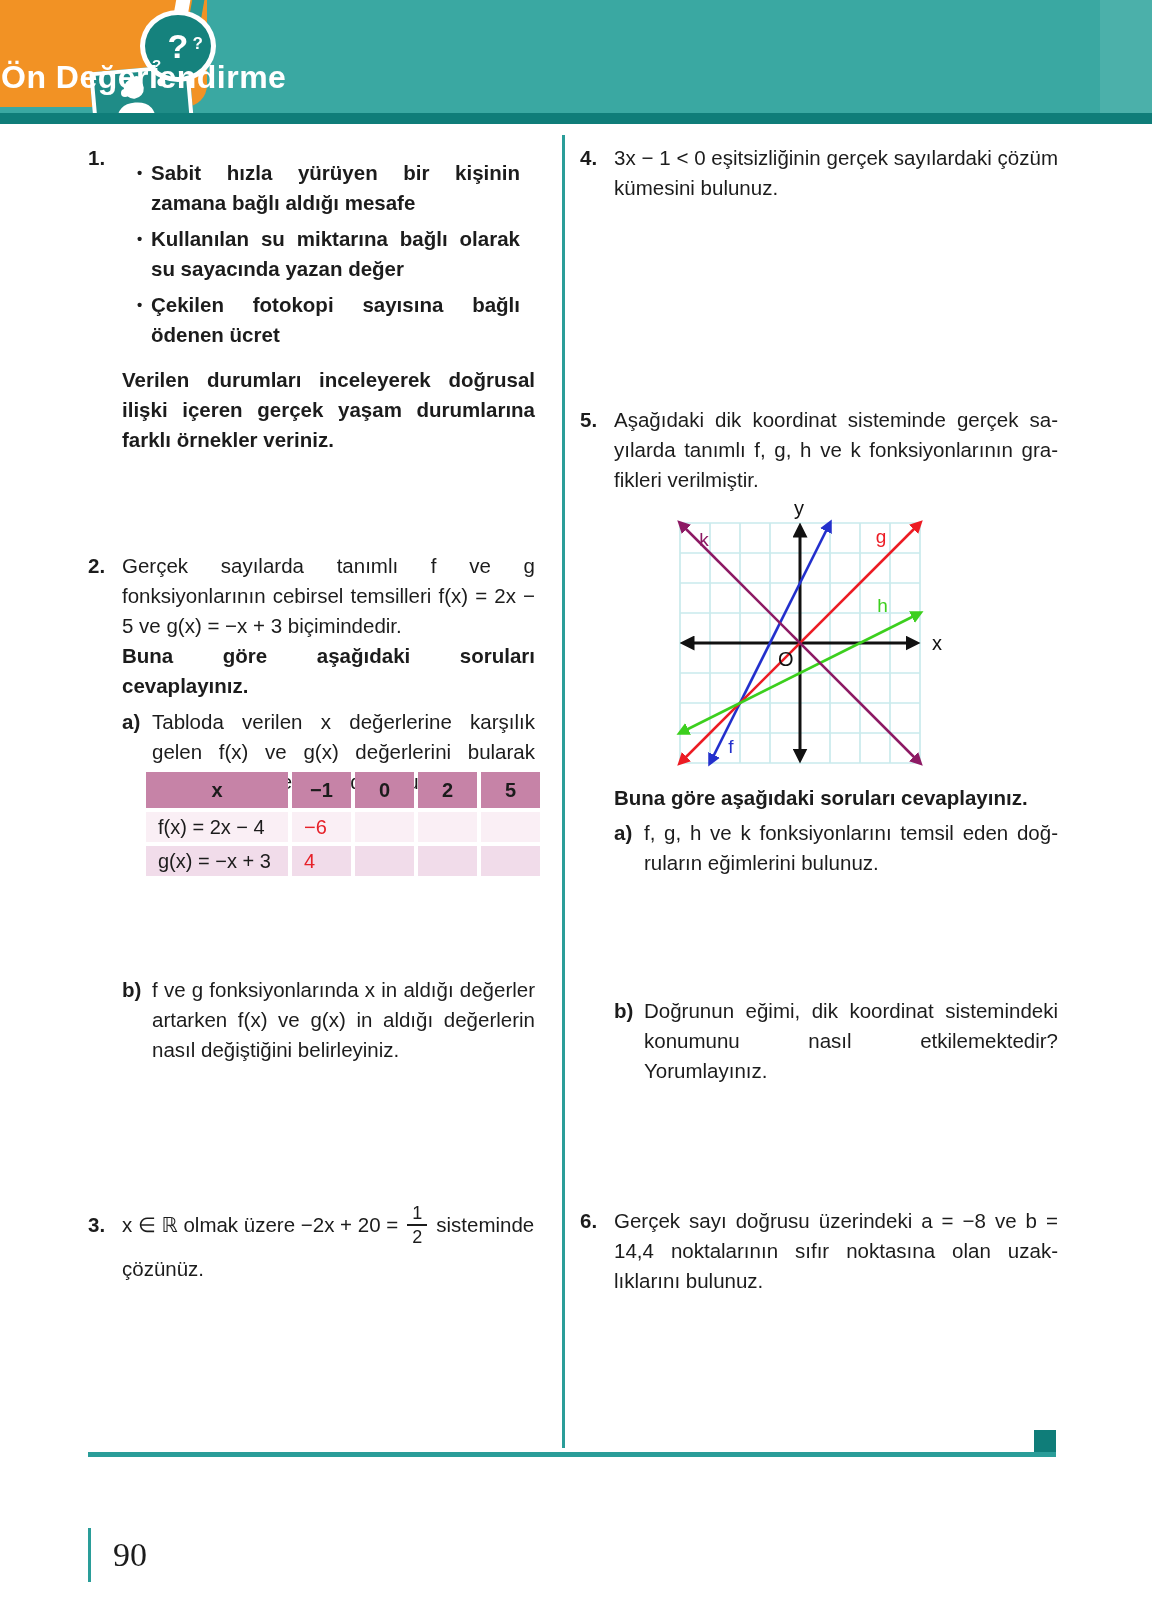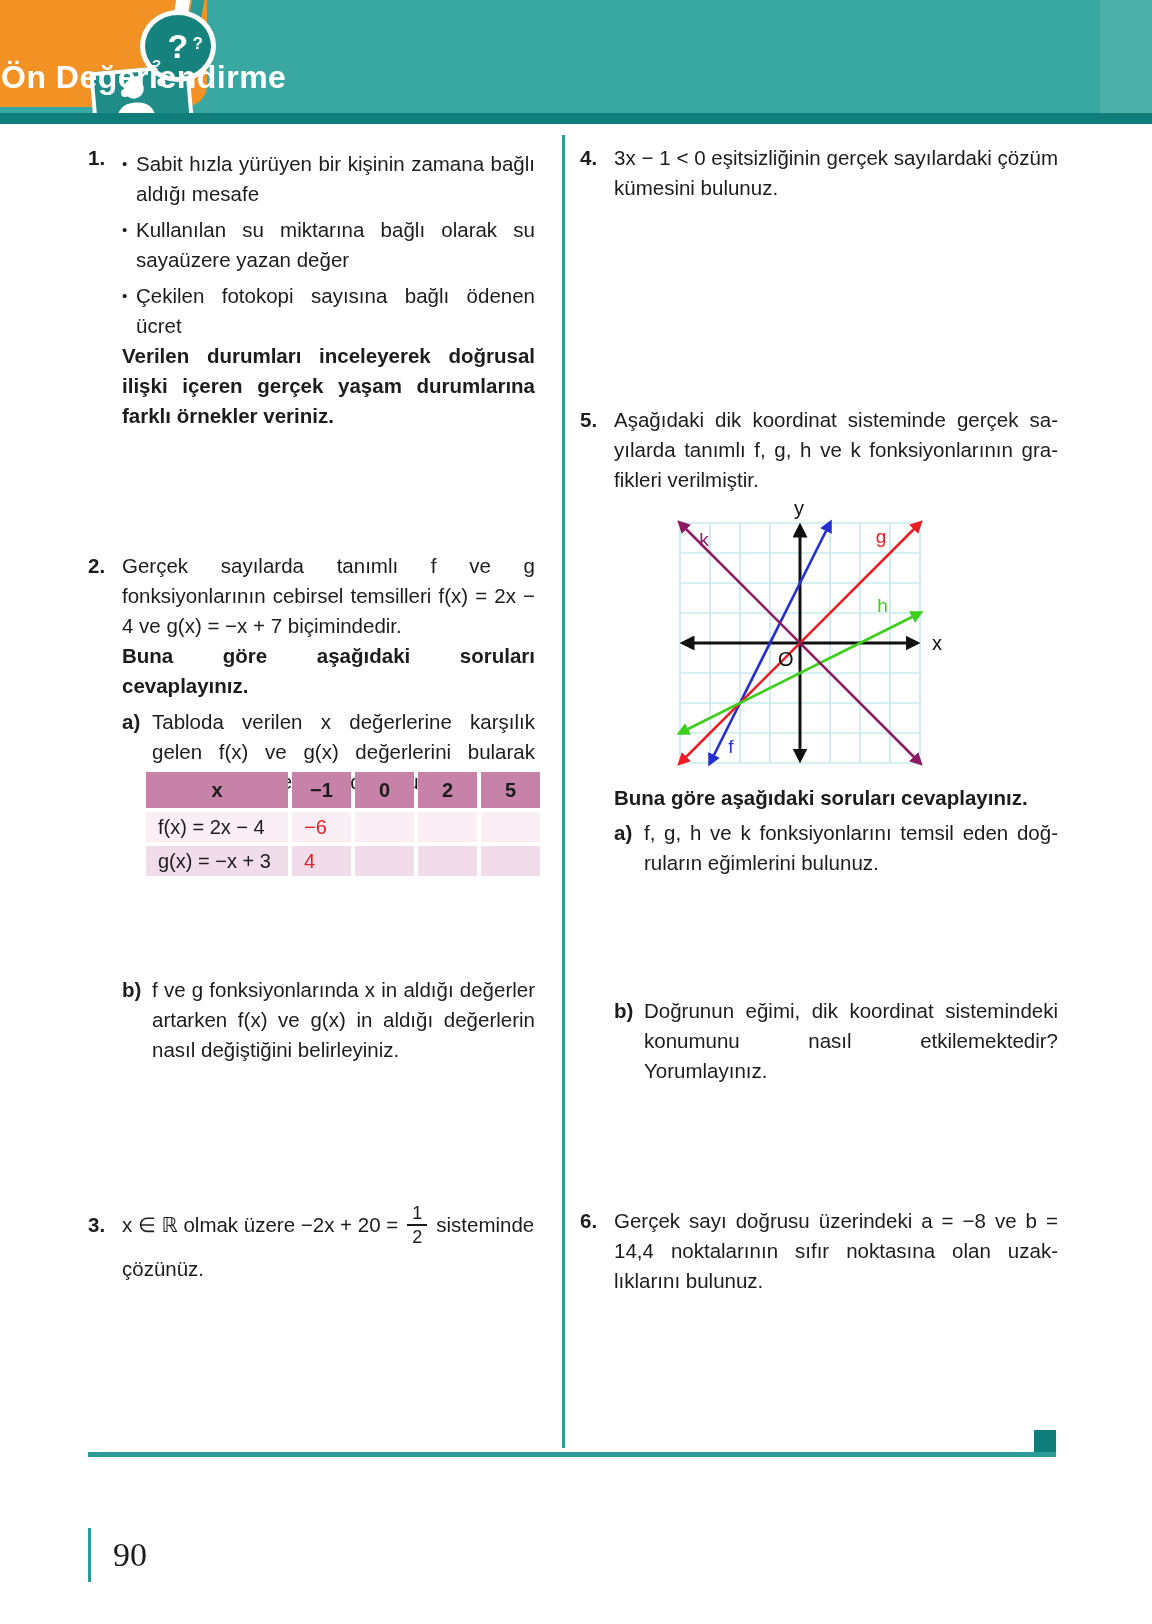--- a/index.html
+++ b/index.html
@@ -32,21 +32,21 @@
   .footer-square{position:absolute;left:1034px;top:1430px;width:22px;height:22px;background:var(--teal-dark,#0f7d79);}
   .pagenum-bar{position:absolute;left:88px;top:1528px;width:3px;height:54px;background:var(--teal-line,#2a9d99);}
   .pagenum{position:absolute;left:113px;top:1540px;font-family:"Liberation Serif",serif;font-size:34px;}
   
   .q{position:absolute;}
   .qrow{display:flex;}
   .qnum{width:34px;flex:0 0 34px;font-weight:bold;}
   .qbody{flex:1;text-align:justify;}
   .qbody p{margin:0;}
   .bold{font-weight:bold;}
-  .bullets{list-style:none;margin:0;padding:0;}
+  .bullets{list-style:none;margin:15px;padding:0;font-weight:bold;}
   .bullets li{position:relative;padding-left:14px;margin-top:6px;text-align:justify;}
   .bullets li::before{content:"•";position:absolute;left:0;top:0;font-size:15px;}
   .mt{margin-top:6px;}
   .mtb{margin-top:10px;}
   .sub{display:flex;}
   .slabel{width:30px;flex:0 0 30px;font-weight:bold;}
   .stext{flex:1;text-align:justify;margin:0;}
   
   .mathrow{display:flex;align-items:center;min-height:58px;}
   .mathrow .seg{white-space:nowrap;}
@@ -96,33 +96,33 @@
   </div>
 
   <div class="divider"></div>
 
   <section class="q" style="left:88px;top:143px;width:447px;">
     <div class="qrow">
       <span class="qnum">1.</span>
       <div class="qbody">
         <ul class="bullets">
           <li>Sabit hızla yürüyen bir kişinin zamana bağlı aldığı mesafe</li>
-          <li>Kullanılan su miktarına bağlı olarak su saya­üzere yazan değer</li>
+          <li>Kullanılan su miktarına bağlı olarak su saya­cında yazan değer</li>
           <li>Çekilen fotokopi sayısına bağlı ödenen ücret</li>
         </ul>
         <p class="bold mtb">Verilen durumları inceleyerek doğrusal ilişki içeren gerçek yaşam durumlarına farklı ör­nekler veriniz.</p>
       </div>
     </div>
   </section>
 
   <section class="q" style="left:88px;top:551px;width:447px;">
     <div class="qrow">
       <span class="qnum">2.</span>
       <div class="qbody">
-        <p>Gerçek sayılarda tanımlı f ve g fonksiyonlarının cebirsel temsilleri f(x) = 2x − 4 ve g(x) = −x + 7 biçimindedir.</p>
+        <p>Gerçek sayılarda tanımlı f ve g fonksiyonlarının cebirsel temsilleri f(x) = 2x − 5 ve g(x) = −x + 3 biçimindedir.</p>
         <p class="bold mt">Buna göre aşağıdaki soruları cevaplayınız.</p>
         <div class="sub mt">
           <span class="slabel">a)</span>
           <p class="stext">Tabloda verilen x değerlerine karşılık gelen f(x) ve g(x) değerlerini bularak tabloyu ör­nekteki gibi doldurunuz.</p>
         </div>
       </div>
     </div>
   </section>
 
   <table class="vtable" style="position:absolute;left:142px;top:768px;">

